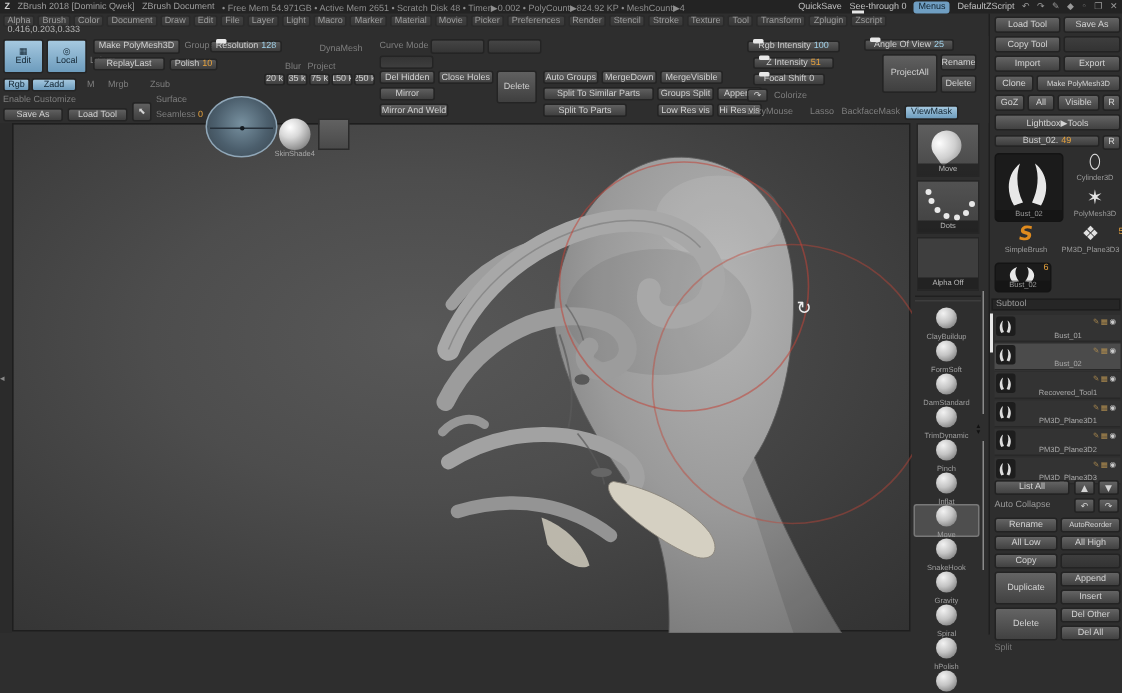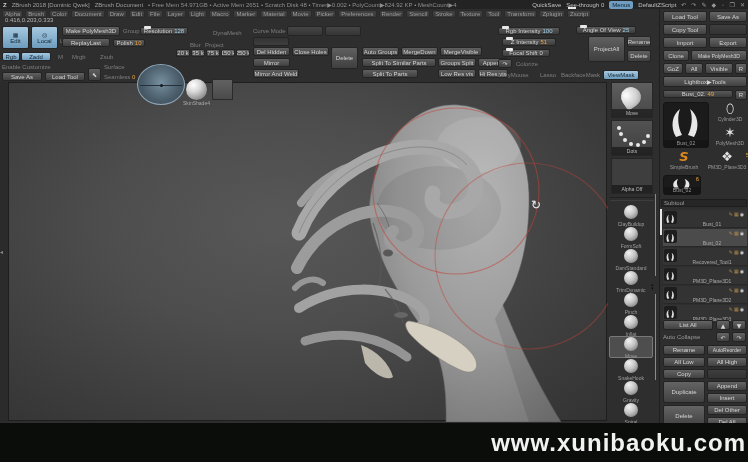--- a/index.html
+++ b/index.html
@@ -524,17 +524,14 @@
     <div class="rbtn dark" style="left:47px;top:360px;width:40px;height:10px;"></div>
     <div class="rbtn" style="left:3px;top:372px;width:42px;height:22px;">Duplicate</div>
     <div class="rbtn" style="left:47px;top:372px;width:40px;height:10px;">Append</div>
     <div class="rbtn" style="left:47px;top:384px;width:40px;height:10px;">Insert</div>
     <div class="rbtn" style="left:3px;top:396px;width:42px;height:22px;">Delete</div>
     <div class="rbtn" style="left:47px;top:396px;width:40px;height:10px;">Del Other</div>
     <div class="rbtn" style="left:47px;top:408px;width:40px;height:10px;">Del All</div>
     <div class="rlbl" style="left:3px;top:420px;color:#777;">Split</div>
   </div>
 
-  <div class="bottom-strip">
-    <span class="watermark">www.xunibaoku.com</span>
-  </div>
 
 </div>
 
 </body></html>

